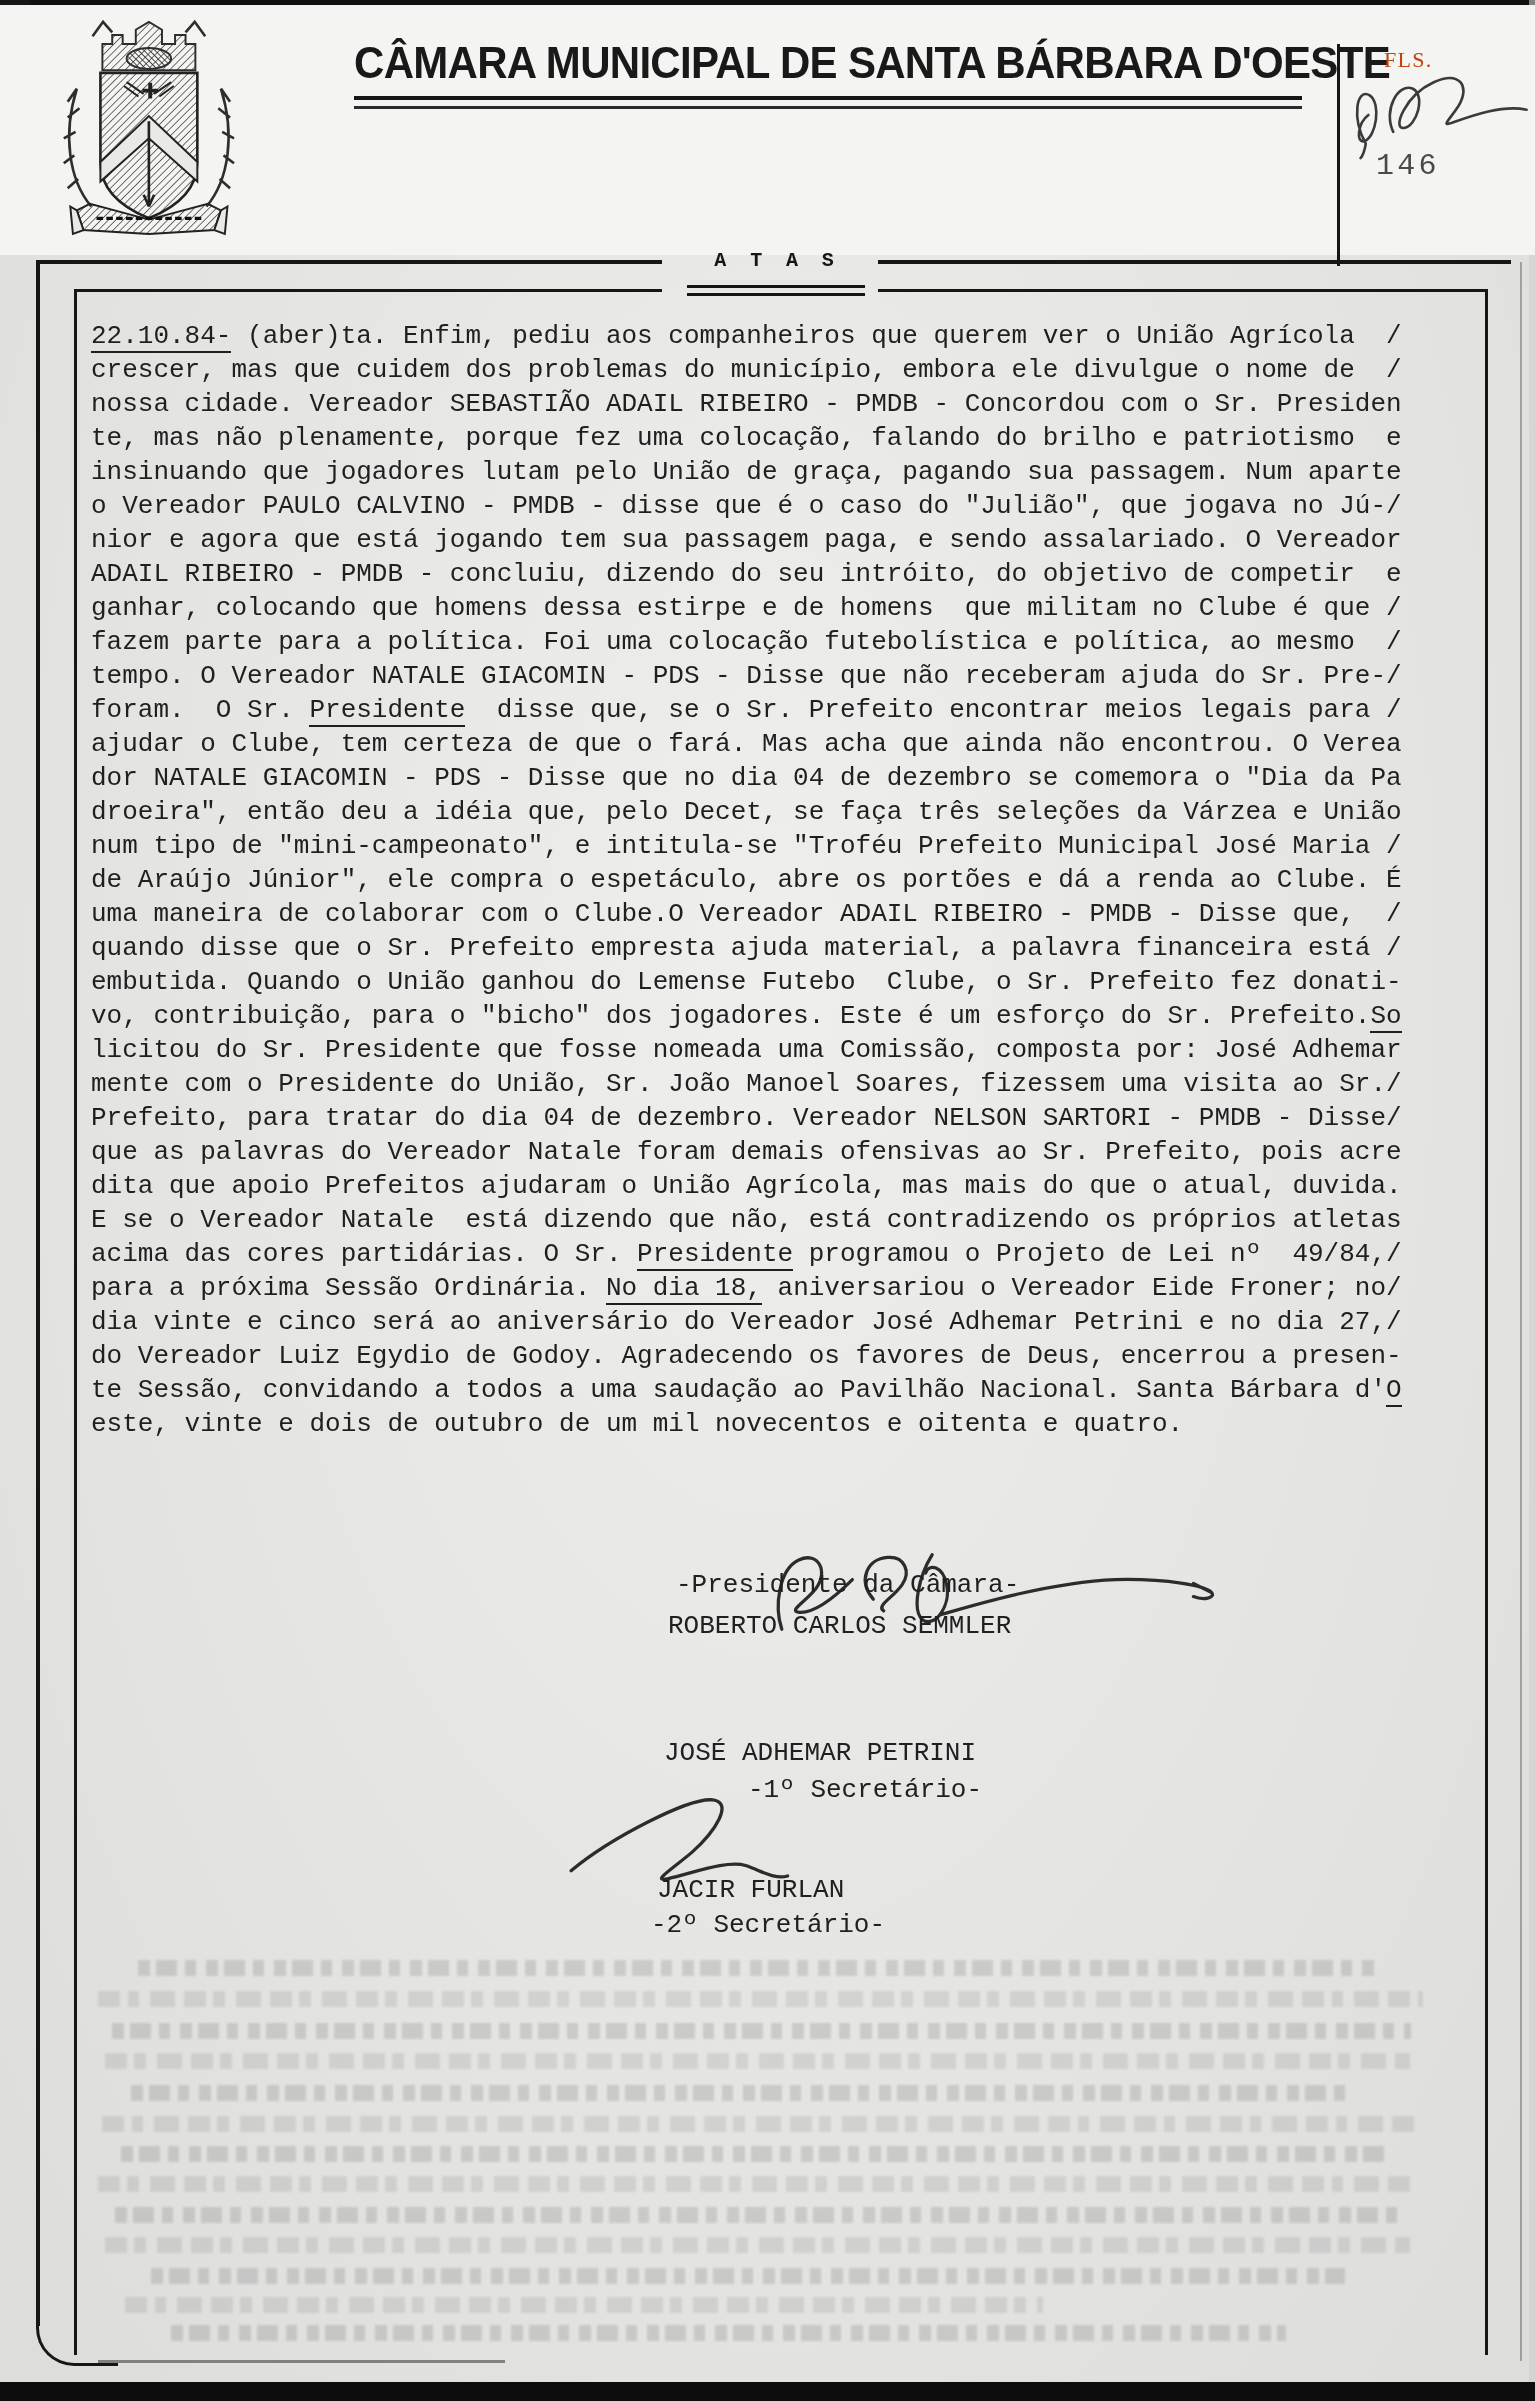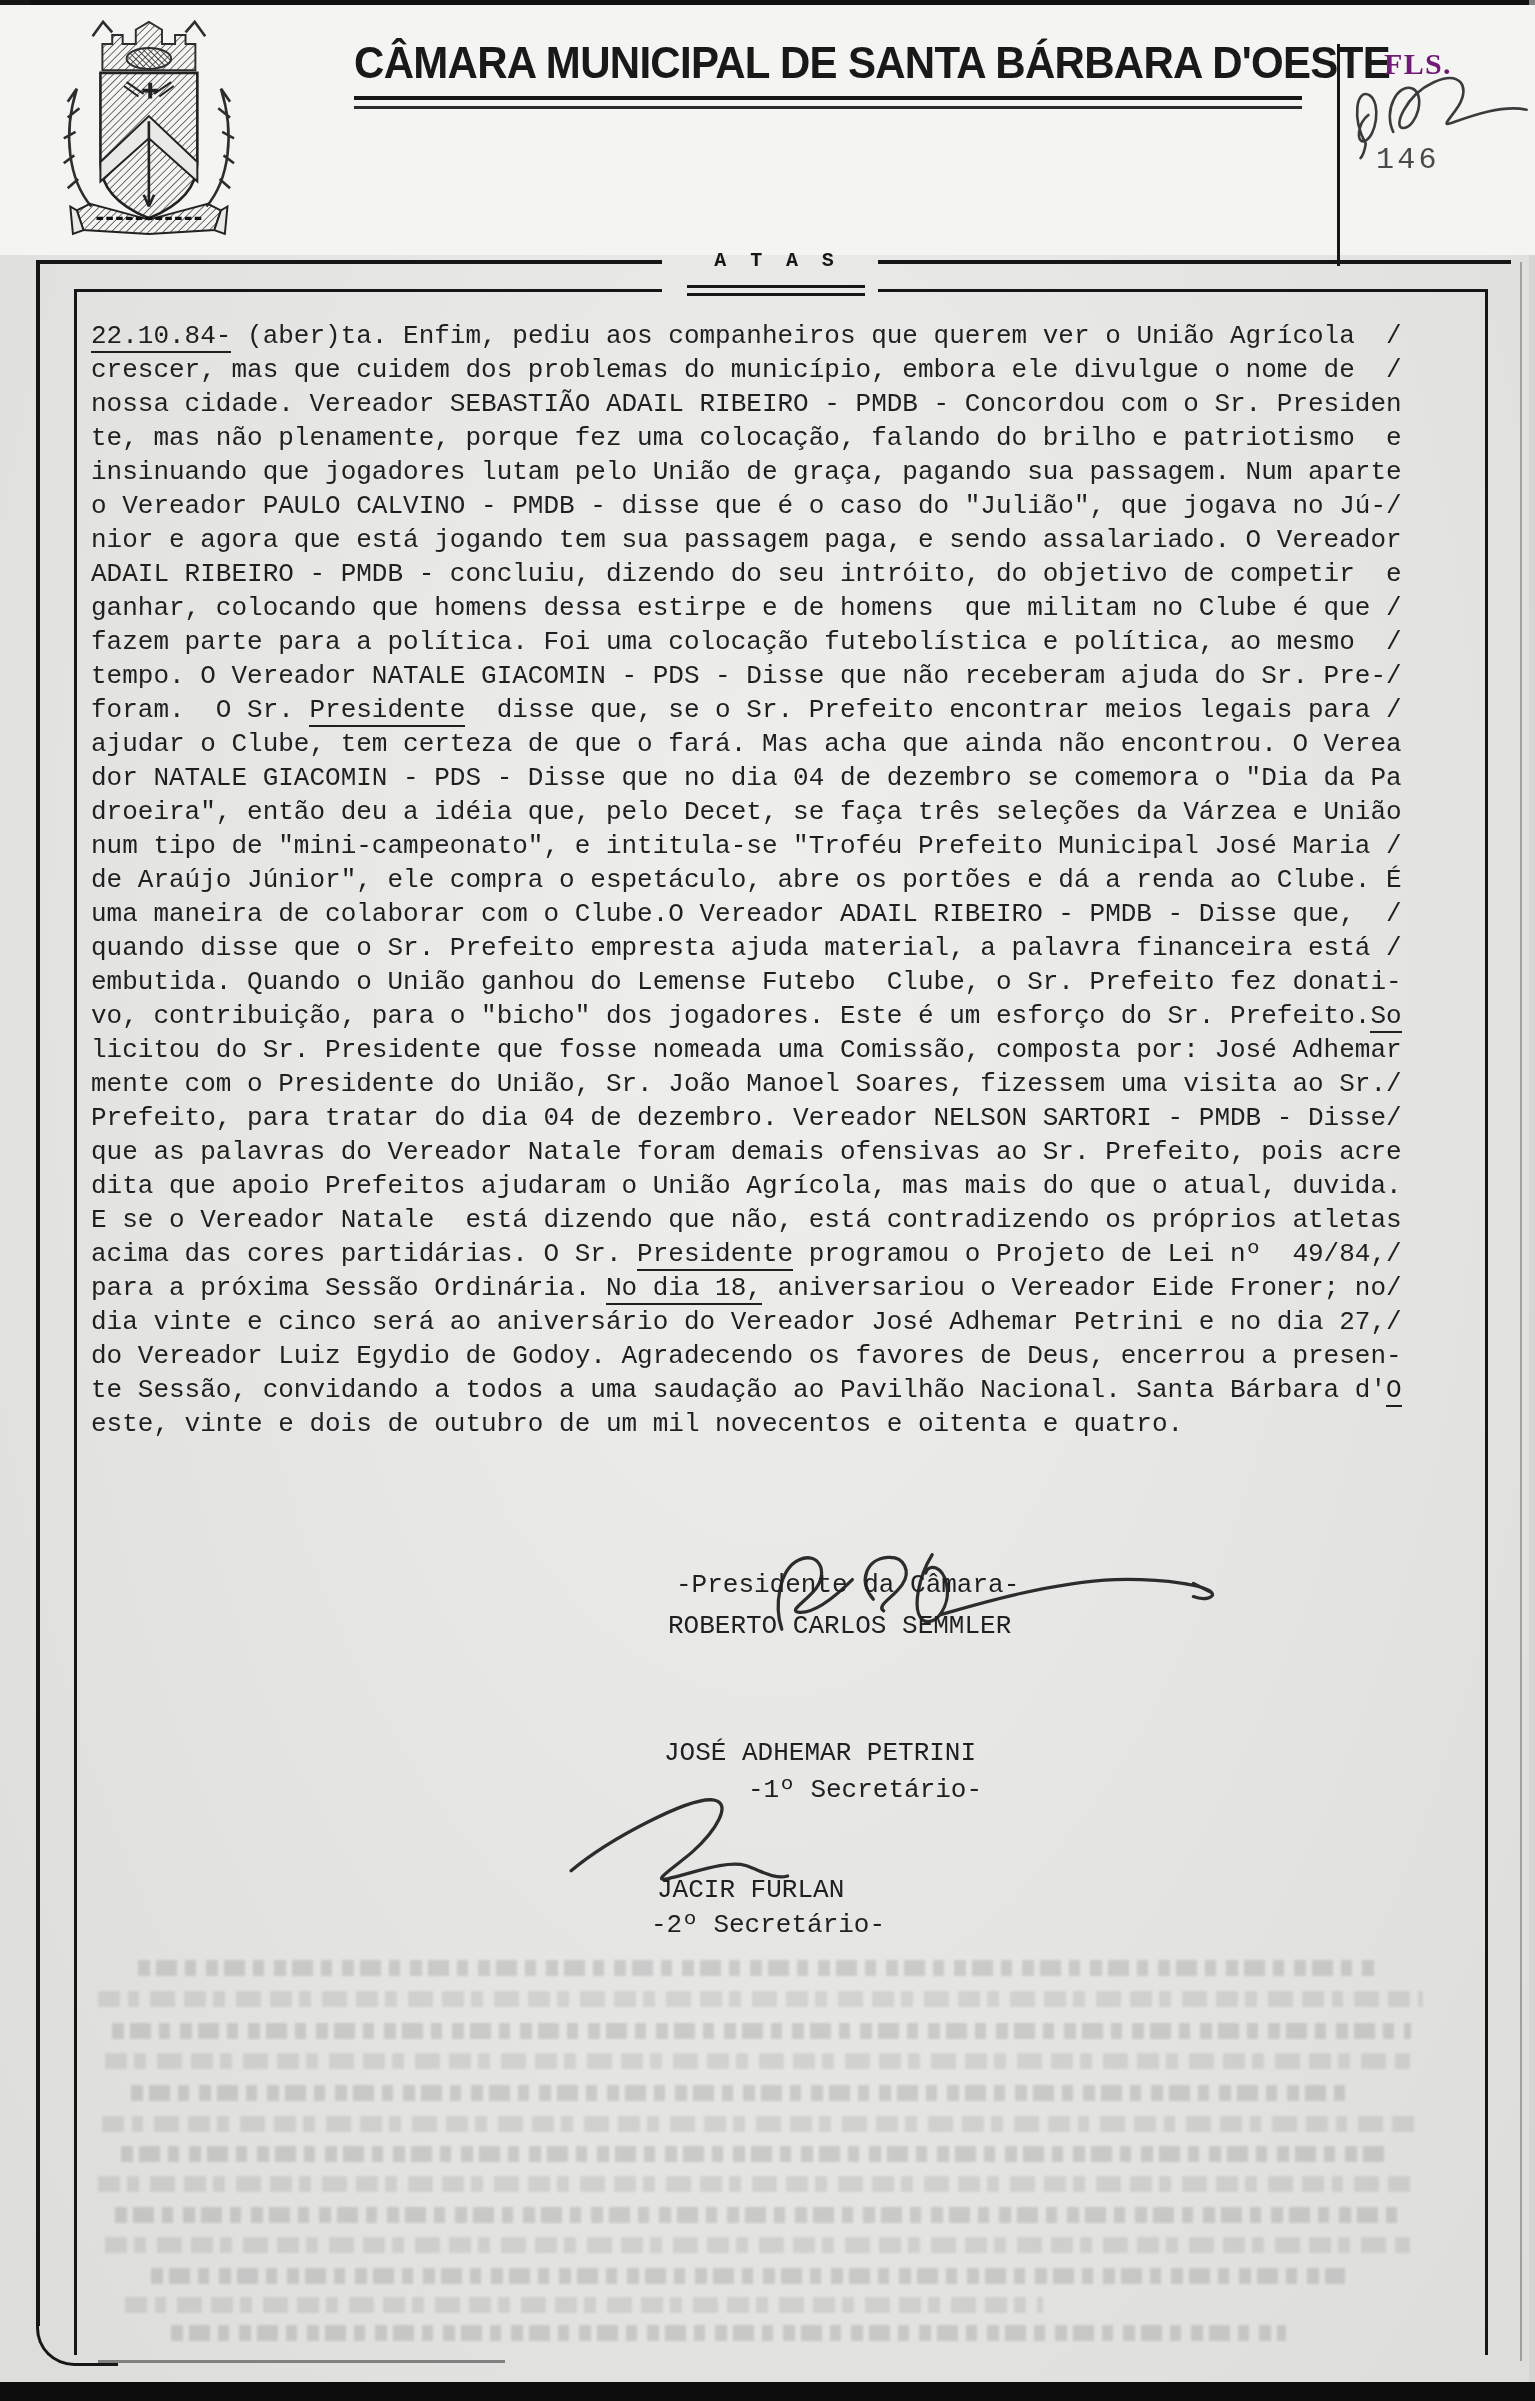--- a/index.html
+++ b/index.html
@@ -29,25 +29,25 @@
     font-family:"Liberation Sans","DejaVu Sans",sans-serif;
     font-weight:700;font-size:42px;letter-spacing:-0.7px;white-space:nowrap;
     color:#191919;transform:scaleY(1.04);
   }
   .title-rule1{position:absolute;left:354px;top:91px;width:948px;height:4.6px;background:var(--rule,#161616);}
   .title-rule2{position:absolute;left:354px;top:101px;width:948px;height:3.3px;background:var(--rule,#161616);opacity:.9;}
   .header-divider{position:absolute;left:1337px;top:39px;width:3.3px;height:222px;background:var(--rule,#161616);}
   .fls-label{
     position:absolute;left:1384px;top:42px;
     font-family:"Liberation Serif","DejaVu Serif",serif;
-    font-weight:700;font-size:30px;letter-spacing:1.3px;color:#701a75;
+    font-weight:400;font-size:22px;letter-spacing:1.3px;color:#c2410c;
   }
   .fls-sig{position:absolute;left:1342px;top:55px;width:194px;height:102px;}
   .folio-number{
-    position:absolute;left:1376px;top:138px;
+    position:absolute;left:1376px;top:144px;
     font-size:30px;letter-spacing:3.3px;color:var(--folio,#4a4a4a);
   }
 
   
   .rule{position:absolute;background:var(--rule,#161616);}
   .r-top-left{left:36px;top:260px;width:626px;height:3.9px;}
   .r-top-right{left:878px;top:260px;width:633px;height:3.9px;}
   .r-low-left{left:74px;top:289px;width:588px;height:3.3px;}
   .r-low-right{left:878px;top:289px;width:610px;height:3.3px;}
   .r-atas-u1{left:687px;top:285px;width:178px;height:2.6px;}

